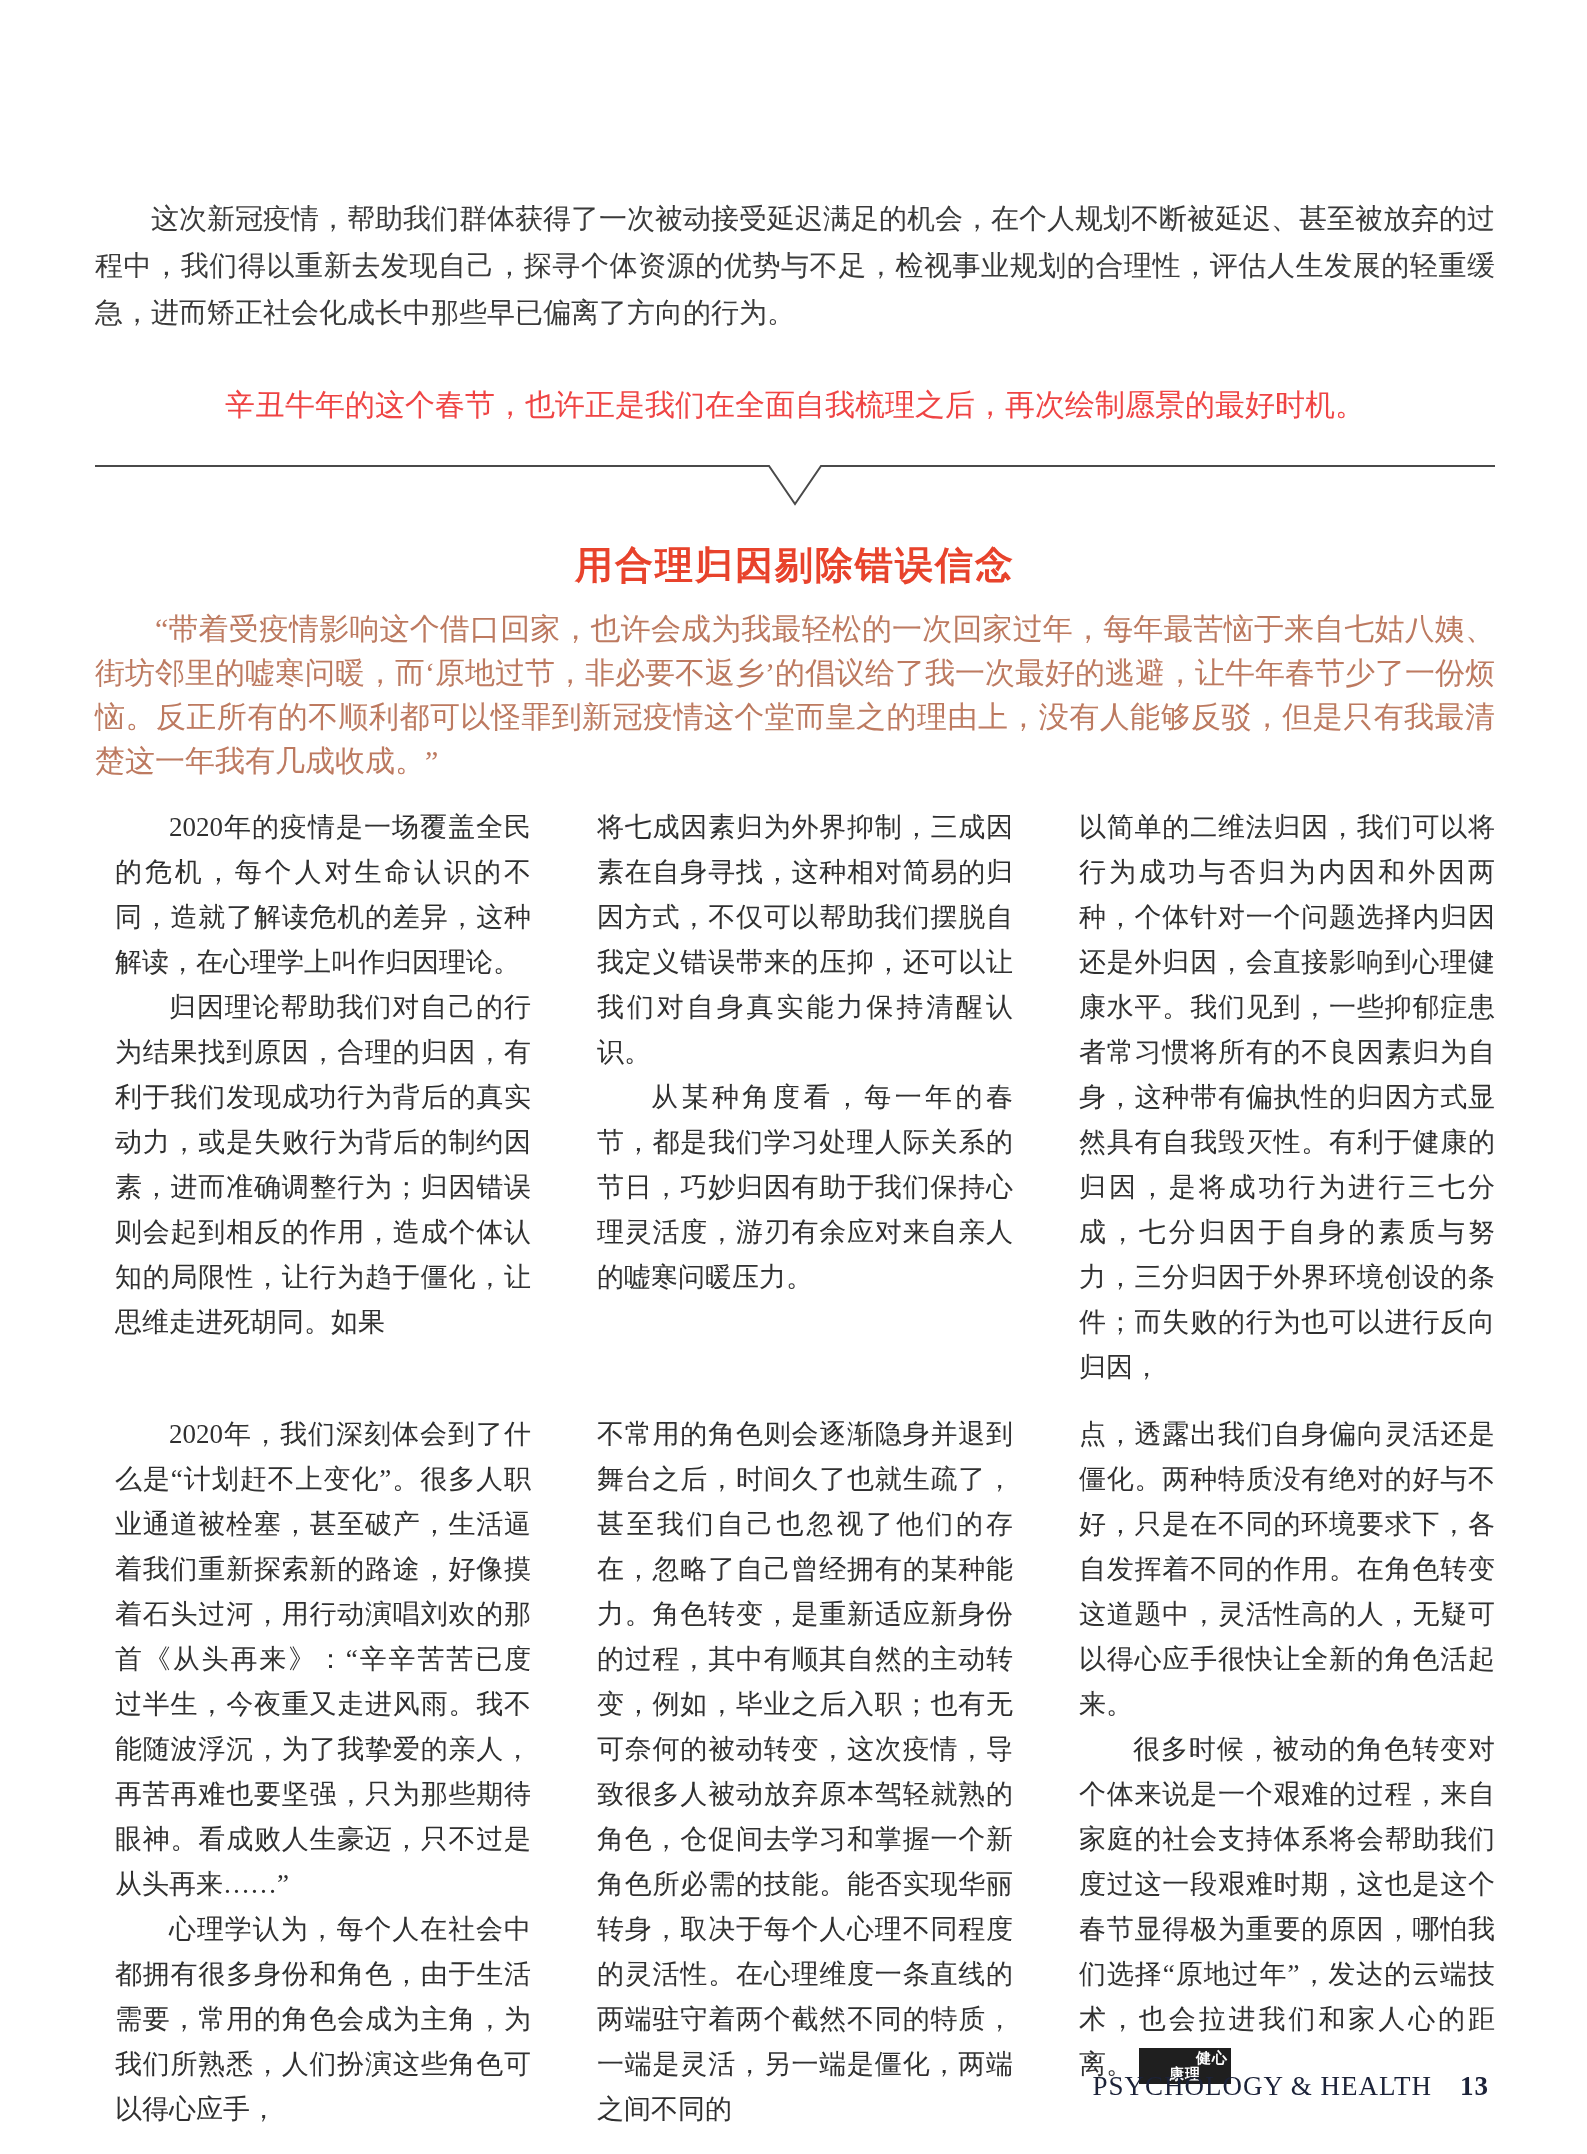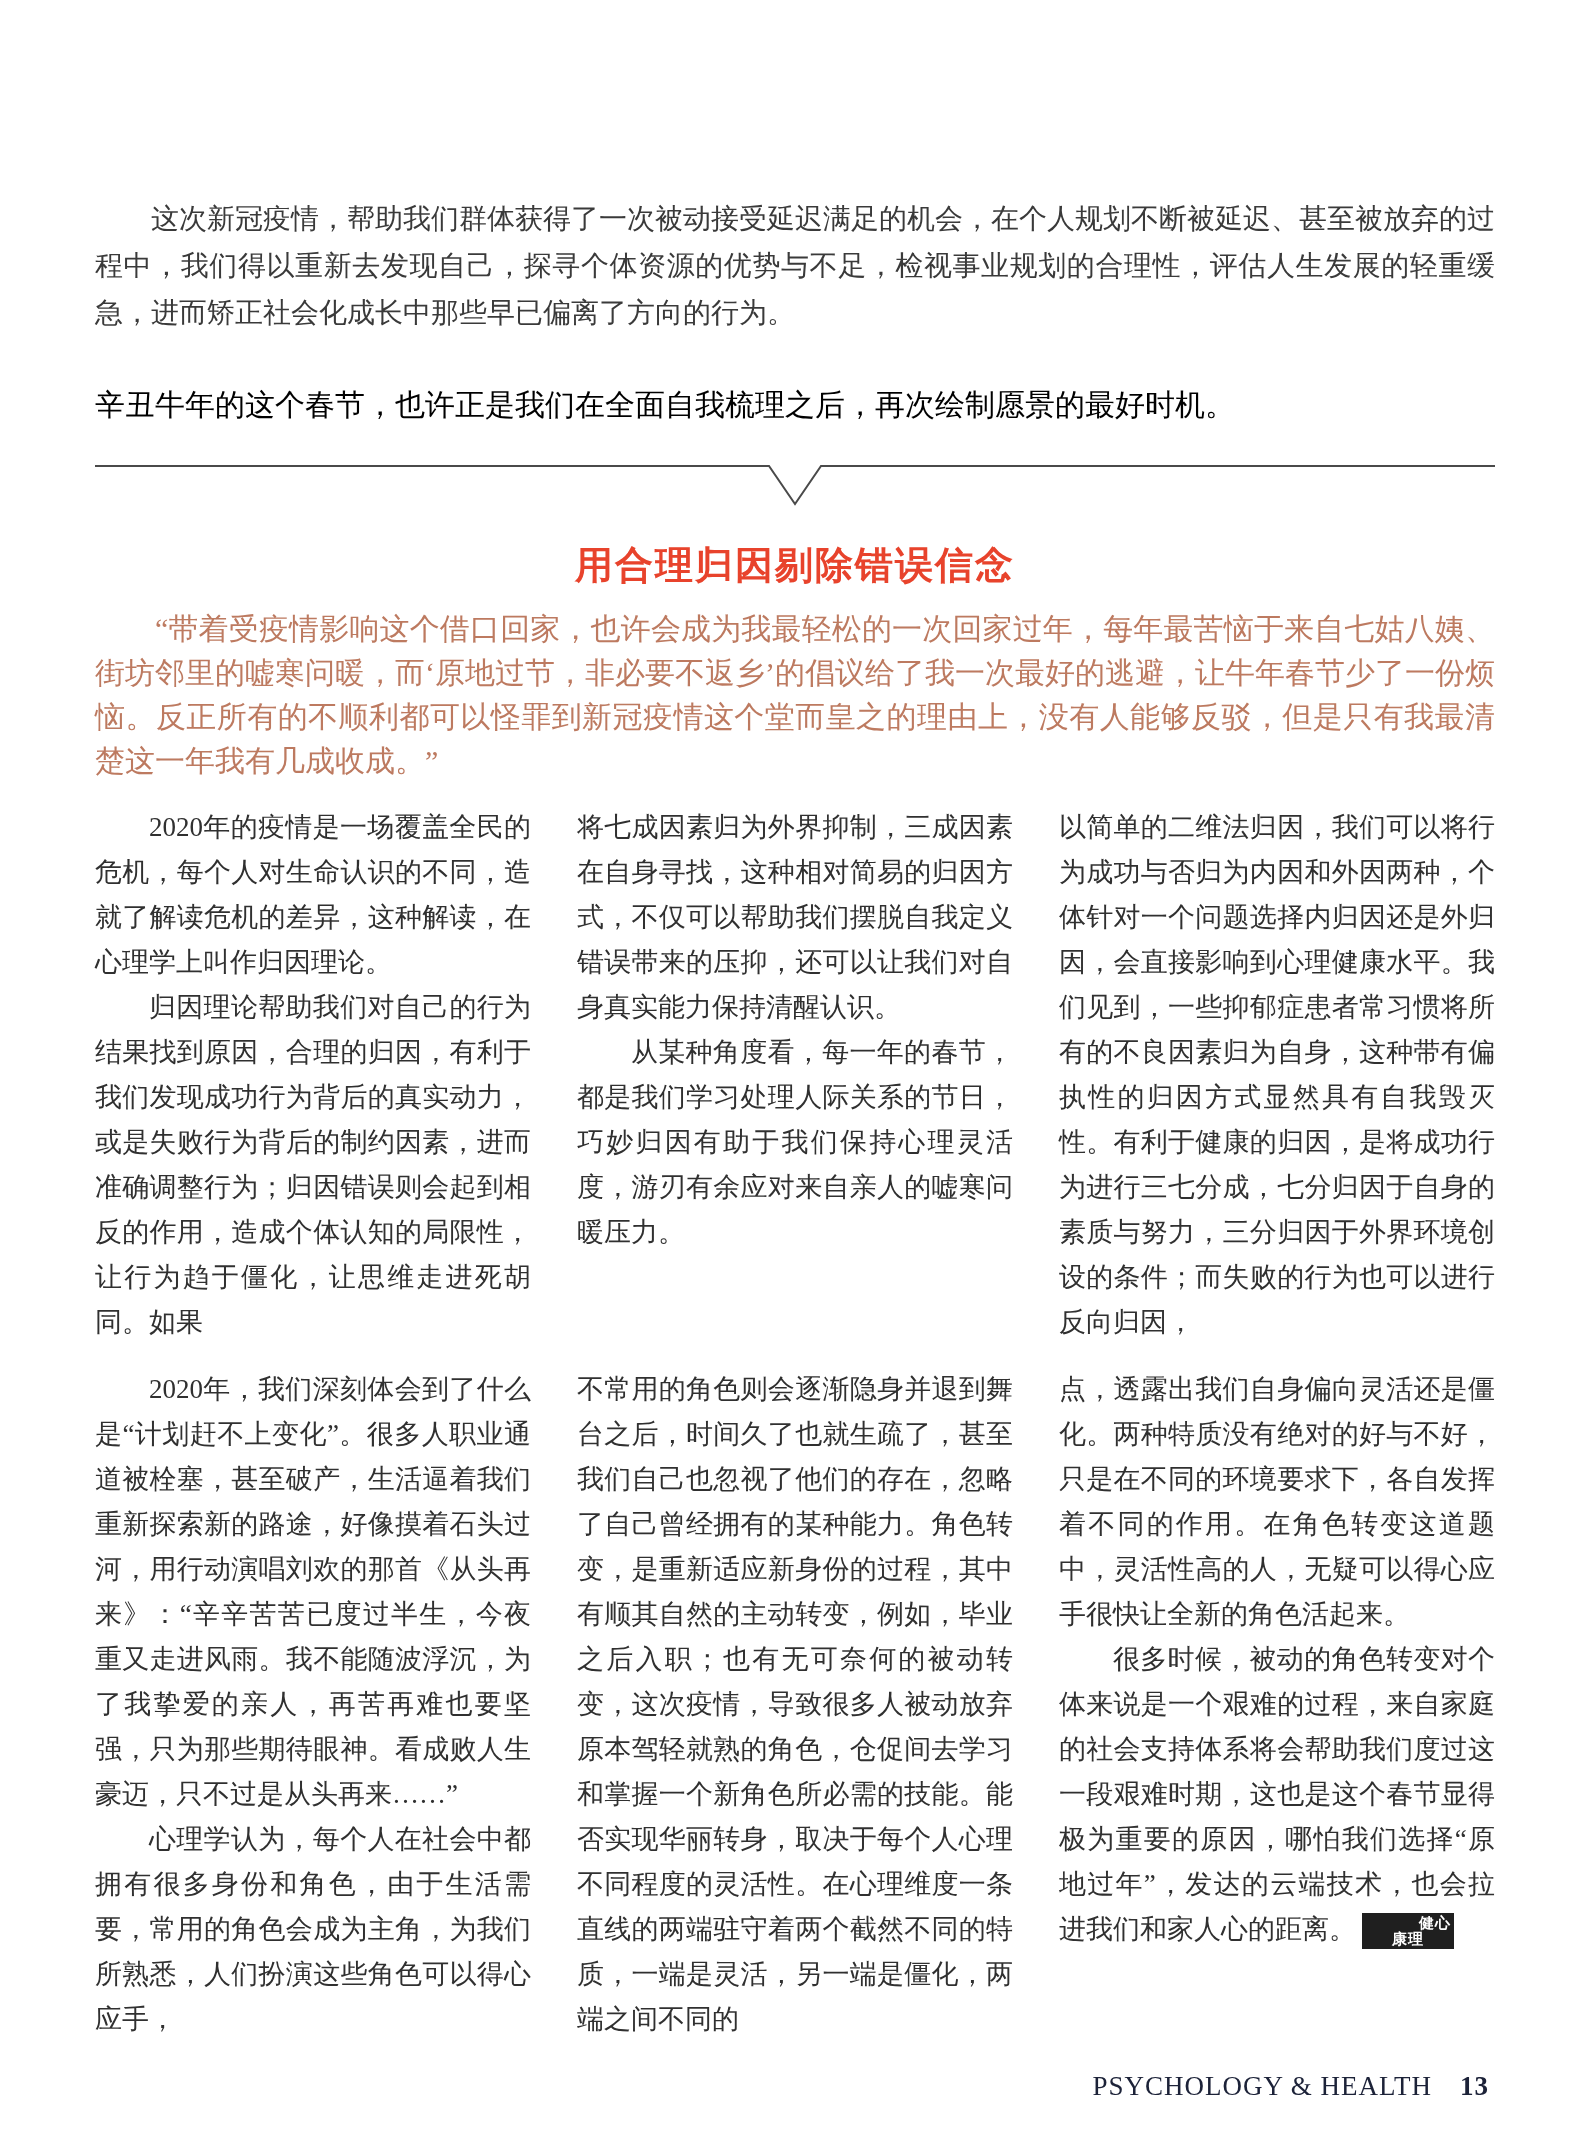--- a/index.html
+++ b/index.html
@@ -15,22 +15,23 @@
     overflow:hidden;
   }
   .intro {
     margin:0;
     font-size:28px; line-height:47px;
     text-align:justify; text-indent:2em;
     color:#3a3a3a;
   }
   .pull-quote {
     margin:50px 0 0 0;
+    text-align:center;
     font-size:30px; line-height:38px;
-    color:#000000;
+    color:#ef4444;
   }
   .divider { margin-top:40px; height:50px; }
   .divider svg { display:block; }
   .section-heading {
     margin:26px 0 0 0;
     text-align:center;
     font-size:38px; font-weight:bold;
     letter-spacing:2px;
     color:#e8432c;
   }
@@ -38,21 +39,21 @@
   .section-quote {
     margin:16px 0 0 0;
     font-size:30px; line-height:44px;
     text-align:justify; text-indent:2em;
     color:#bd7a60;
   }
   .columns {
     display:flex; gap:46px;
     margin-top:22px;
   }
-  .col { flex:1; font-size:27px; line-height:45px; text-align:justify; }
+  .col { flex:1; font-size:27px; line-height:45px; text-align:justify;margin-left:20px; }
   .col p { margin:0; }
   .col p.indent { text-indent:2em; }
   .end-seal {
     display:inline-block;
     vertical-align:-6px;
     margin-left:6px;
     background:#1f1f1f; color:#ffffff;
     font-size:15px; line-height:16px;
     padding:2px 3px;
     text-align:center;

